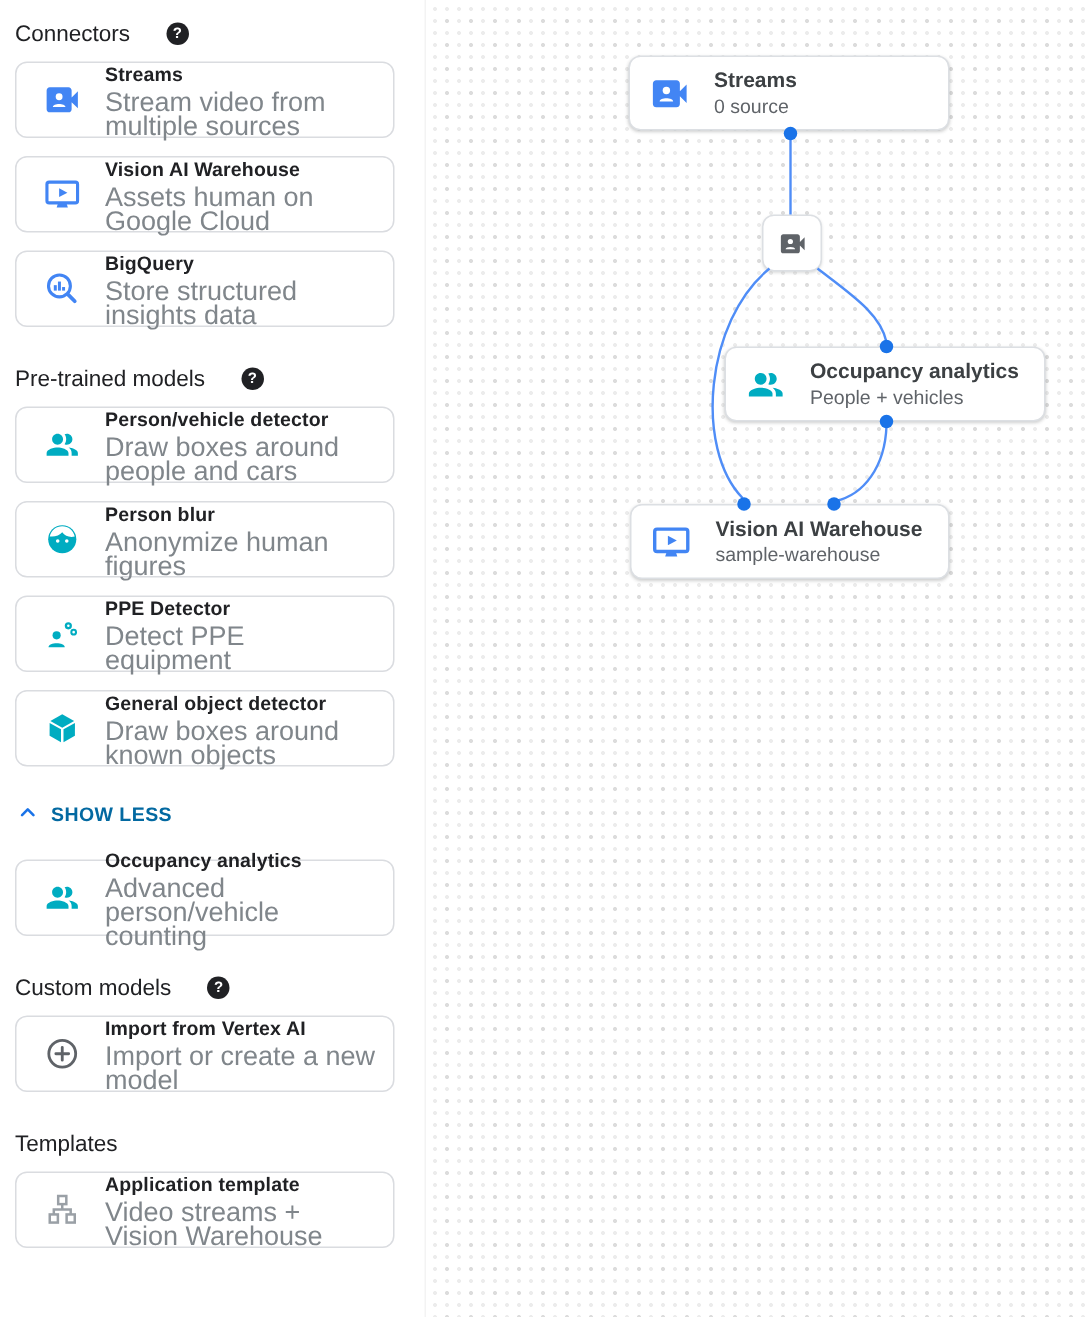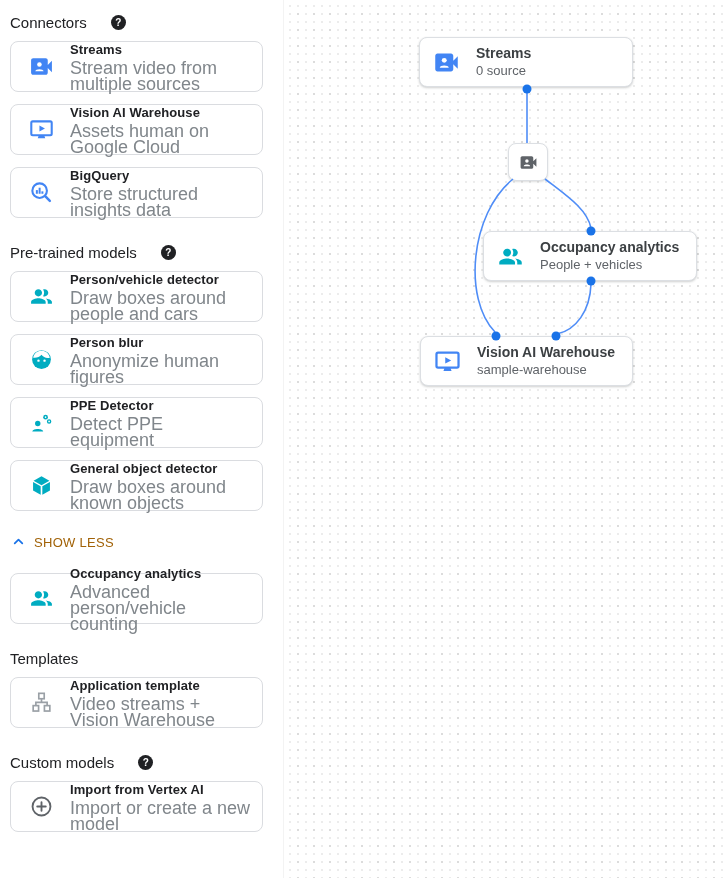--- a/index.html
+++ b/index.html
@@ -38,21 +38,21 @@
   }
   .card + .card { margin-top:12px; }
   .card .ic { width:26px; height:26px; flex:none; display:flex; align-items:center; justify-content:center; }
   .card-text { min-width:0; }
   .card-title { font-size:13px; font-weight:700; color:#202124; line-height:16px; letter-spacing:.1px; }
   .card-sub { font-size:18px; color:#80868b; line-height:16px; margin-top:2px; }
 
   .show-less {
     display:flex; align-items:flex-start; gap:9px;
     margin:21px 0 23px 2px; cursor:pointer;
-    color:#a16207; font-size:13px; font-weight:400; letter-spacing:.3px;
+    color:#0369a1; font-size:13px; font-weight:700; letter-spacing:.3px;
   }
 
   
   .canvas {
     position:relative; width:441px; height:878px; flex:none;
     background-color:#fff;
     background-image:
       radial-gradient(circle, #dcdcdc 1.1px, transparent 1.5px),
       radial-gradient(circle, #ececec 1.1px, transparent 1.5px);
     background-size:16px 16px, 8px 8px;
@@ -217,55 +217,55 @@
         </span>
         <span class="card-text">
           <div class="card-title">Occupancy analytics</div>
           <div class="card-sub">Advanced person/vehicle counting</div>
         </span>
       </div>
     </div>
 
     <div class="section">
       <div class="section-header">
+        <span>Custom models</span>
+        <span class="help"></span>
+      </div>
+
+      <div class="card">
+        <span class="ic">
+          <svg width="25" height="25" viewBox="0 0 24 24">
+              <circle cx="12" cy="12" r="8.6" fill="none" stroke="#5f6368" stroke-width="1.8"></circle>
+              <path d="M12 7.9v8.2M7.9 12h8.2" stroke="#5f6368" stroke-width="1.8" stroke-linecap="round"></path>
+            </svg>
+        </span>
+        <span class="card-text">
+          <div class="card-title">Import from Vertex AI</div>
+          <div class="card-sub">Import or create a new model</div>
+        </span>
+      </div>
+    </div>
+
+    <div class="section">
+      <div class="section-header">
         <span>Templates</span>
       </div>
 
       <div class="card">
         <span class="ic">
           <svg width="25" height="25" viewBox="0 0 24 24" fill="none" stroke="#9aa0a6" stroke-width="1.6">
               <rect x="9.4" y="3.2" width="5.2" height="5.2"></rect>
               <path d="M12 8.4v3.4M6.6 15v-3.2h10.8V15"></path>
               <rect x="4" y="15" width="5.2" height="5.2"></rect>
               <rect x="14.8" y="15" width="5.2" height="5.2"></rect>
             </svg>
         </span>
         <span class="card-text">
           <div class="card-title">Application template</div>
           <div class="card-sub">Video streams + Vision Warehouse</div>
-        </span>
-      </div>
-    </div>
-
-    <div class="section">
-      <div class="section-header">
-        <span>Custom models</span>
-        <span class="help"></span>
-      </div>
-
-      <div class="card">
-        <span class="ic">
-          <svg width="25" height="25" viewBox="0 0 24 24">
-              <circle cx="12" cy="12" r="8.6" fill="none" stroke="#5f6368" stroke-width="1.8"></circle>
-              <path d="M12 7.9v8.2M7.9 12h8.2" stroke="#5f6368" stroke-width="1.8" stroke-linecap="round"></path>
-            </svg>
-        </span>
-        <span class="card-text">
-          <div class="card-title">Import from Vertex AI</div>
-          <div class="card-sub">Import or create a new model</div>
         </span>
       </div>
     </div>
 
   </div>
 
   <div class="canvas">
 
     <svg class="edges" width="441" height="878">
       <g fill="none" stroke="#4f8df7" stroke-width="1.6">

